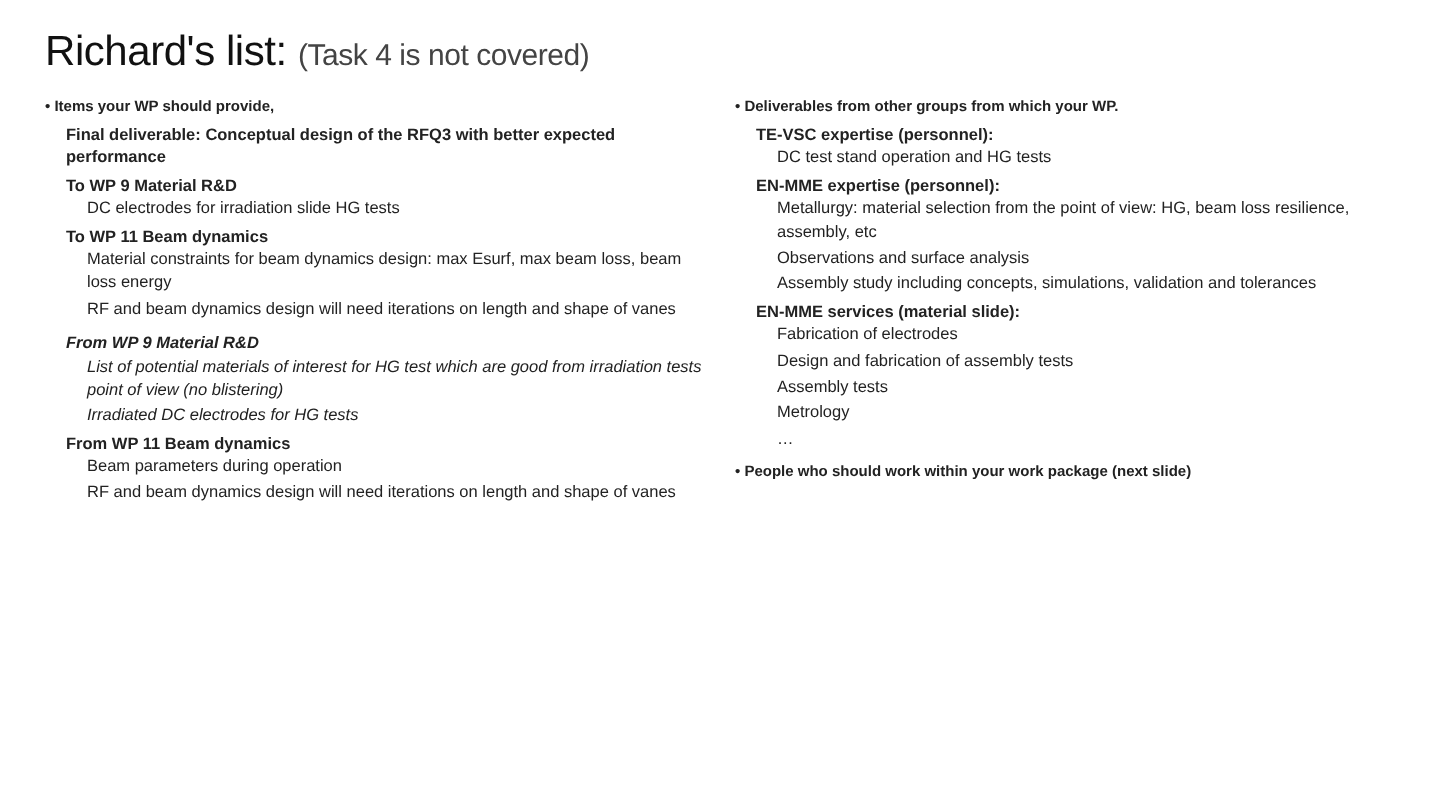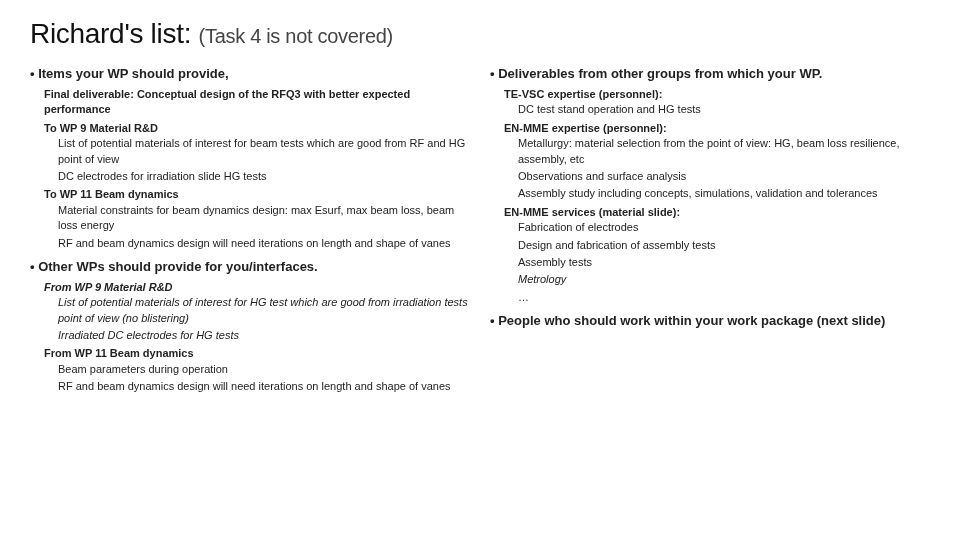--- a/index.html
+++ b/index.html
@@ -46,21 +46,21 @@
       line-height: 1.4;
       margin-bottom: 1px;
     }
     .bold { font-weight: 700; }
     .section-block {
       margin-bottom: 8px;
     }
     ul { list-style: none; }
 
     .section-title-lg {
-      font-size: 13px;
+      font-size: 10px;
       font-weight: 700;
       margin-bottom: 6px;
     }
   </style>
 </head>
 <body>
 
 <div class="page">
 
   <div class="title">
@@ -78,39 +78,35 @@
         </div>
         <ul style="margin-left:14px;">
 
           <li style="margin-bottom:3px;">
             <span class="bold">Final deliverable: Conceptual design of the RFQ3 with better expected performance</span>
           </li>
 
           <li style="margin-bottom:3px;">
             <span class="bold">To WP 9 Material R&amp;D</span>
             <ul style="margin-left:14px;">
-              <li style="margin-bottom:2px;">List of potential materials of interest for beam tests which are good from RF and HG point of view</li>
               <li style="margin-bottom:2px;">DC electrodes for irradiation slide HG tests</li>
             </ul>
           </li>
 
           <li style="margin-bottom:3px;">
             <span class="bold">To WP 11 Beam dynamics</span>
             <ul style="margin-left:14px;">
               <li style="margin-bottom:2px;">Material constraints for beam dynamics design: max Esurf, max beam loss, beam loss energy</li>
               <li style="margin-bottom:2px;">RF and beam dynamics design will need iterations on length and shape of vanes</li>
             </ul>
           </li>
         </ul>
       </div>
 
       <div class="section-block">
-        <div class="section-title-lg">
-          • <span>Other WPs should provide for you/interfaces.</span>
-        </div>
         <ul style="margin-left:14px;">
 
           <li style="margin-bottom:3px;font-style:italic;">
             <span class="bold">From WP 9 Material R&amp;D</span>
             <ul style="margin-left:14px;">
               <li style="margin-bottom:2px;">List of potential materials of interest for HG test which are good from irradiation tests point of view (no blistering)</li>
               <li style="margin-bottom:2px;">Irradiated DC electrodes for HG tests</li>
             </ul>
           </li>
 
@@ -149,21 +145,21 @@
               <li style="margin-bottom:2px;">Assembly study including concepts, simulations, validation and tolerances</li>
             </ul>
           </li>
 
           <li style="margin-bottom:3px;">
             <span class="bold">EN-MME services (material slide):</span>
             <ul style="margin-left:14px;">
               <li style="margin-bottom:2px;">Fabrication of electrodes</li>
               <li style="margin-bottom:2px;">Design and fabrication of assembly tests</li>
               <li style="margin-bottom:2px;">Assembly tests</li>
-              <li style="margin-bottom:2px;font-style:italic;">Metrology</li>
+              <li style="margin-bottom:2px;">Metrology</li>
               <li style="margin-bottom:2px;">…</li>
             </ul>
           </li>
         </ul>
       </div>
 
       <div class="section-block">
         <div class="section-title-lg">
           • <span>People who should work within your work package (next slide)</span>
         </div>

